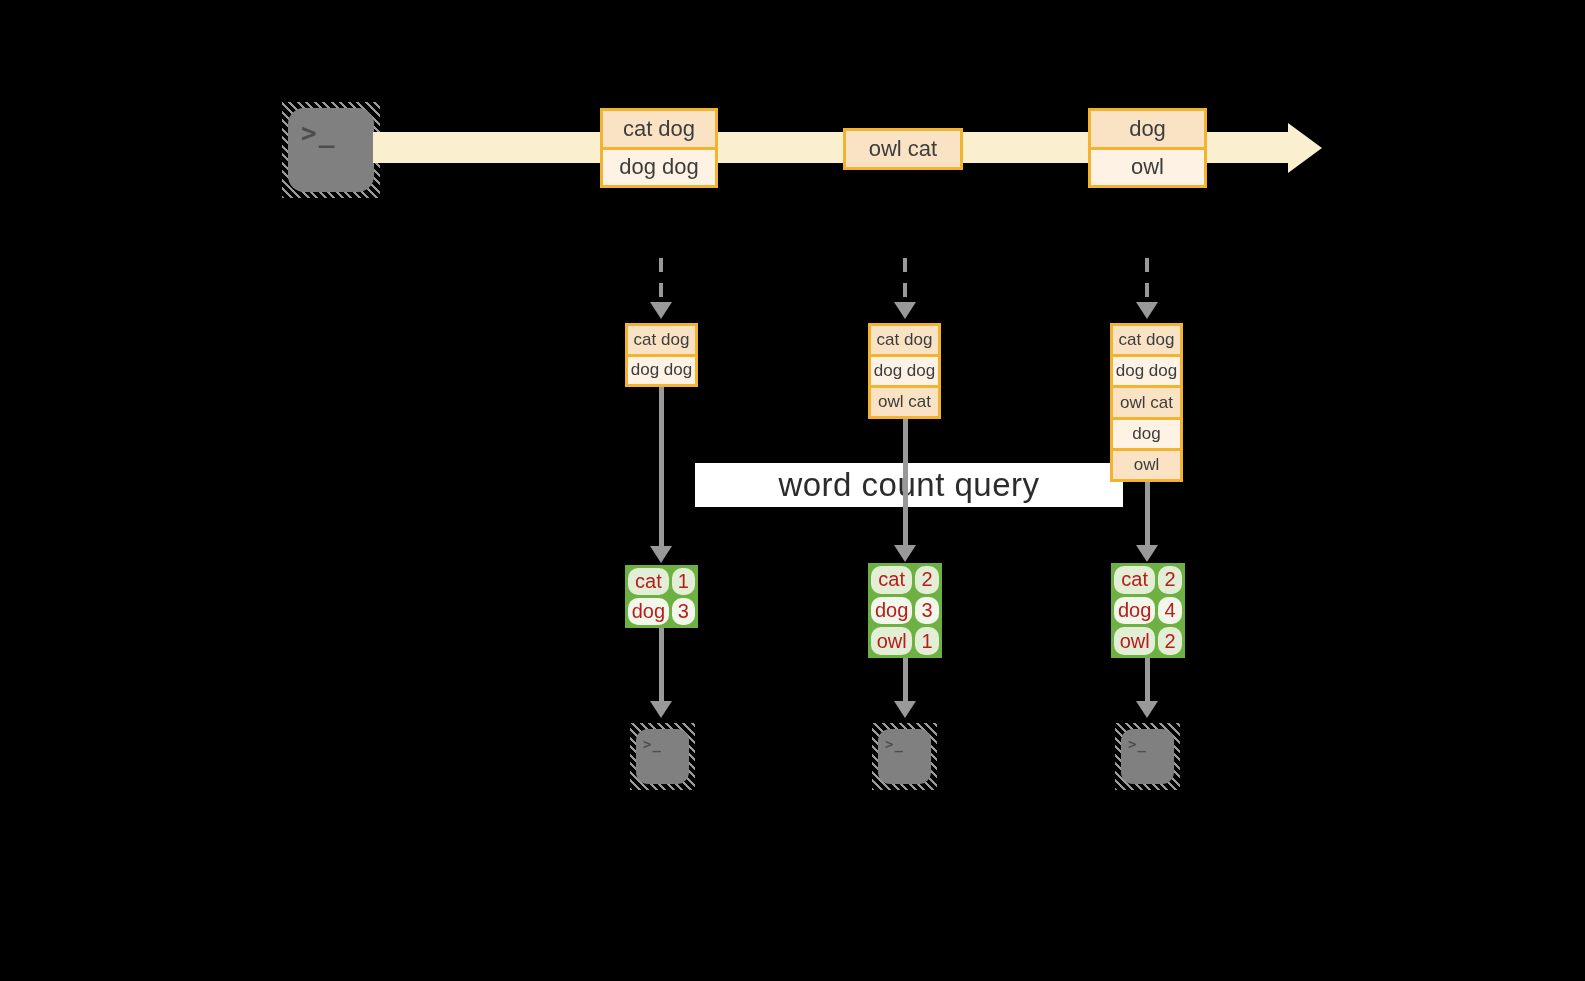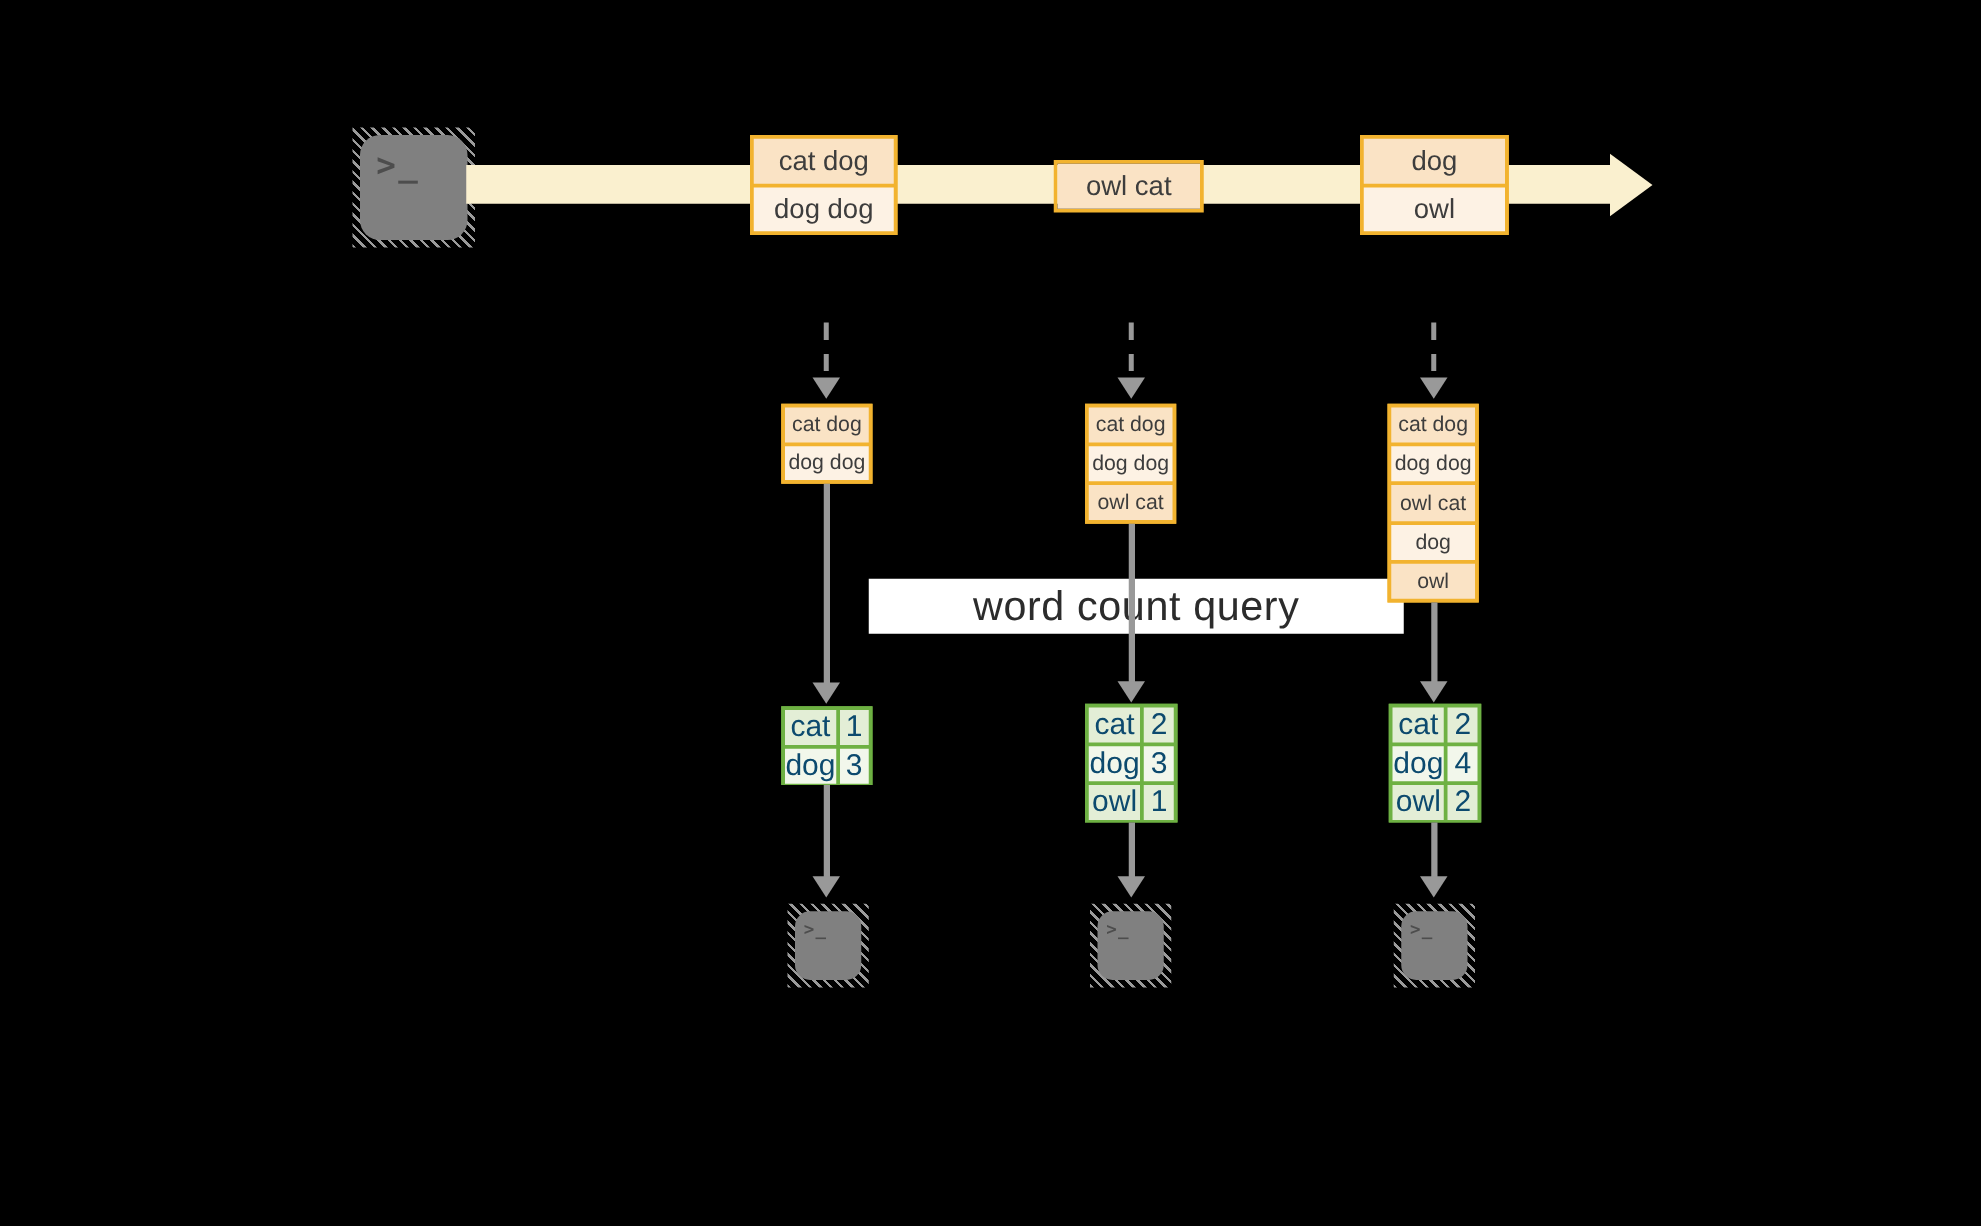--- a/index.html
+++ b/index.html
@@ -65,21 +65,21 @@
     font-size:33px; font-weight:300; color:#2c2c2c; letter-spacing:0.5px;
   }
 
   
   .ctable {
     position:absolute; background:#6EB143; border:3px solid #6EB143;
     display:grid; grid-template-columns:1.75fr 1fr; gap:3px; grid-auto-rows:1fr;
   }
   .cell {
     display:flex; align-items:center; justify-content:center;
-    font-size:24px; color:#0c4a6e; background:#F2F7EB;
+    font-size:20px; color:#b91c1c; background:#F2F7EB;border-radius:10px;
   }
   .cell:nth-child(4n+1), .cell:nth-child(4n+2) { background:#E3EED6; }
 </style>
 </head>
 <body>
 
 <div class="canvas">
 
   <div class="hatch" style="left:282px;top:102px;width:98px;height:96px;">
     <div class="term-inner">

